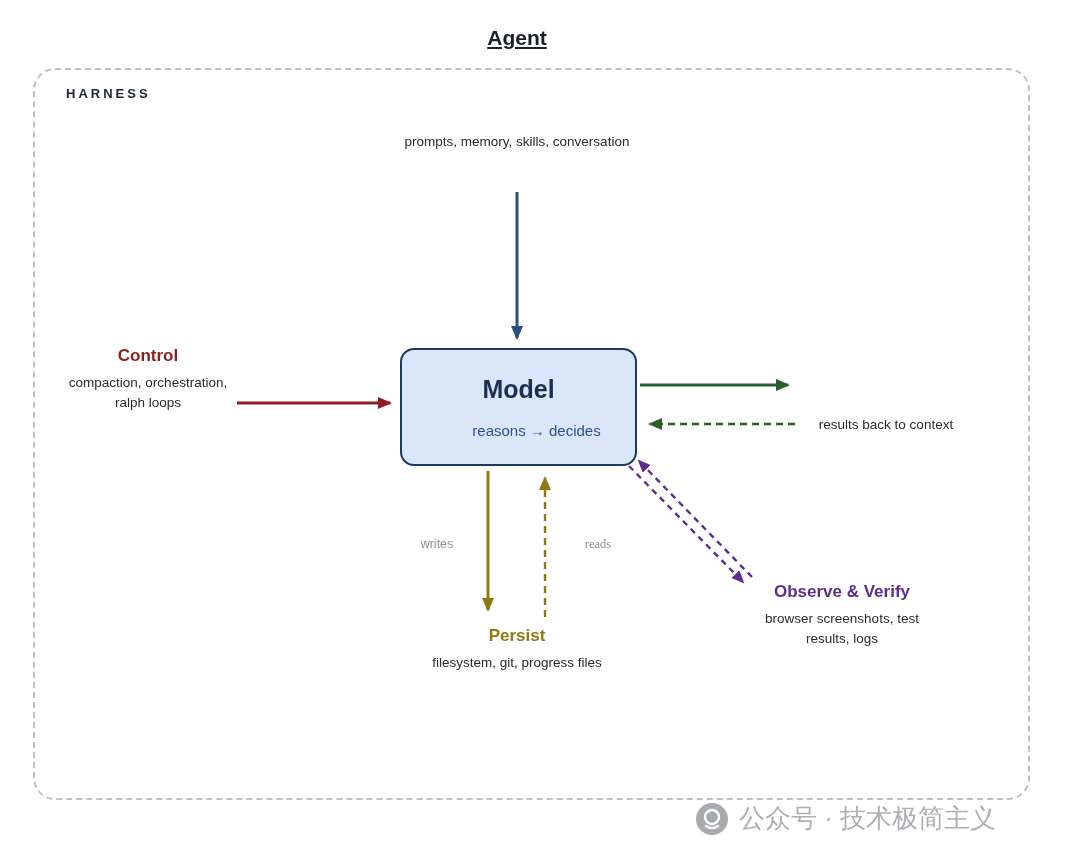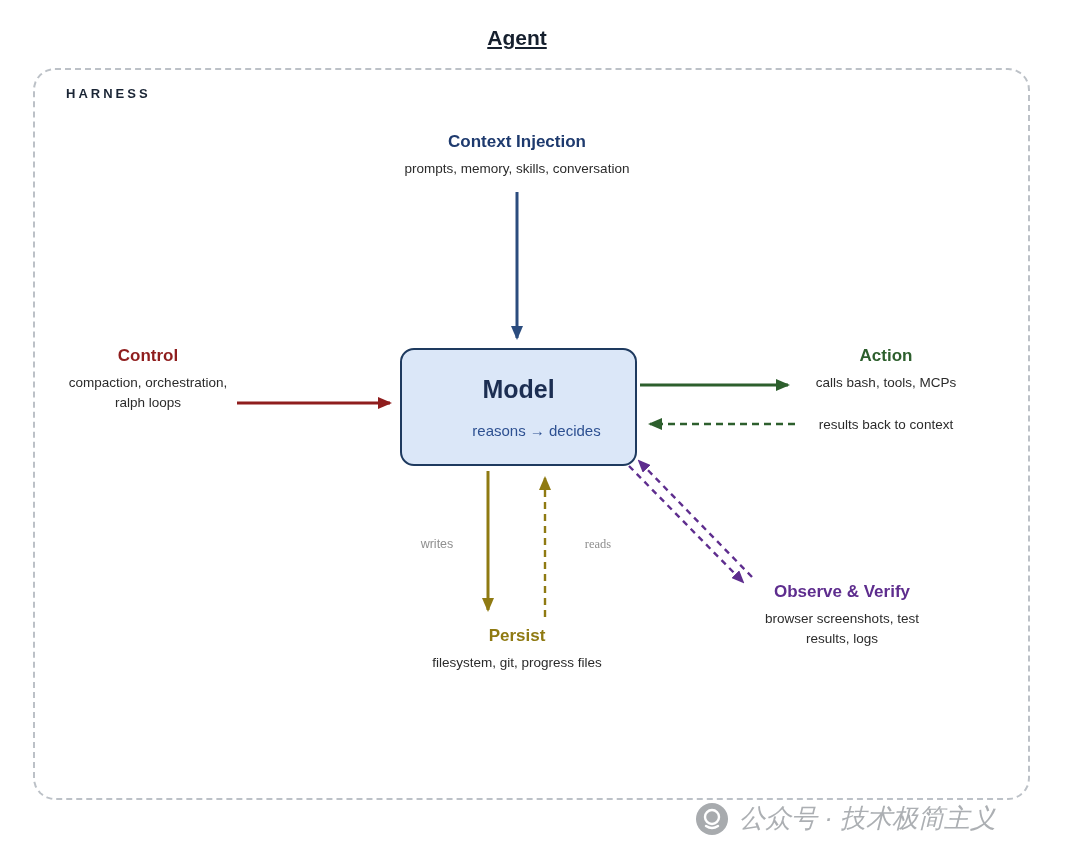--- a/index.html
+++ b/index.html
@@ -55,21 +55,21 @@
   .label-writes{left:437px;top:537px;}
   .label-reads{left:598px;top:537px;font-family:Liberation Serif, serif;}
 
   .node-persist{left:517px;top:626px;transform:translateX(-50%);width:300px;}
   .node-persist .node-title{color:var(--c-olive);}
 
   .node-observe{left:842px;top:582px;transform:translateX(-50%);width:250px;}
   .node-observe .node-title{color:var(--c-purple);}
 
   .watermark{position:absolute;left:695px;top:801px;display:flex;align-items:center;
-    gap:10px;color:var(--c-watermark);font-size:26px;font-weight:400;opacity:.85;font-style:italic;}
+    gap:10px;color:var(--c-watermark);font-size:26px;font-weight:400;opacity:.85;}
 </style>
 </head>
 <body>
 
 <div class="canvas">
 
   <div class="diagram-title">Agent</div>
 
   <div class="harness-box">
     <div class="harness-label">HARNESS</div>
@@ -105,41 +105,36 @@
     <line class="st-olive w3" x1="488" y1="471" x2="488" y2="610" marker-end="url(#m-olive)"></line>
 
     <line class="st-olive w24 dash" x1="545" y1="617" x2="545" y2="478" marker-end="url(#m-olive)"></line>
 
     <line class="st-purple w24 dash2" x1="629" y1="466" x2="743" y2="582" marker-end="url(#m-purple)"></line>
 
     <line class="st-purple w24 dash2" x1="752" y1="577" x2="639" y2="461" marker-end="url(#m-purple)"></line>
   </svg>
 
   <div class="node node-context">
-    <div class="node-title">Context Injection</div>
     <div class="node-sub">prompts, memory, skills, conversation</div>
   </div>
 
   <div class="node node-control">
     <div class="node-title">Control</div>
     <div class="node-sub">
       <div>compaction, orchestration,</div>
       <div>ralph loops</div>
     </div>
   </div>
 
   <div class="model-box">
     <div class="model-title">Model</div>
     <div class="model-sub">reasons → decides</div>
   </div>
 
-  <div class="node node-action">
-    <div class="node-title">Action</div>
-    <div class="node-sub">calls bash, tools, MCPs</div>
-  </div>
 
   <div class="action-return">results back to context</div>
 
   <div class="flow-label label-writes">writes</div>
   <div class="flow-label label-reads">reads</div>
 
   <div class="node node-persist">
     <div class="node-title">Persist</div>
     <div class="node-sub">filesystem, git, progress files</div>
   </div>

